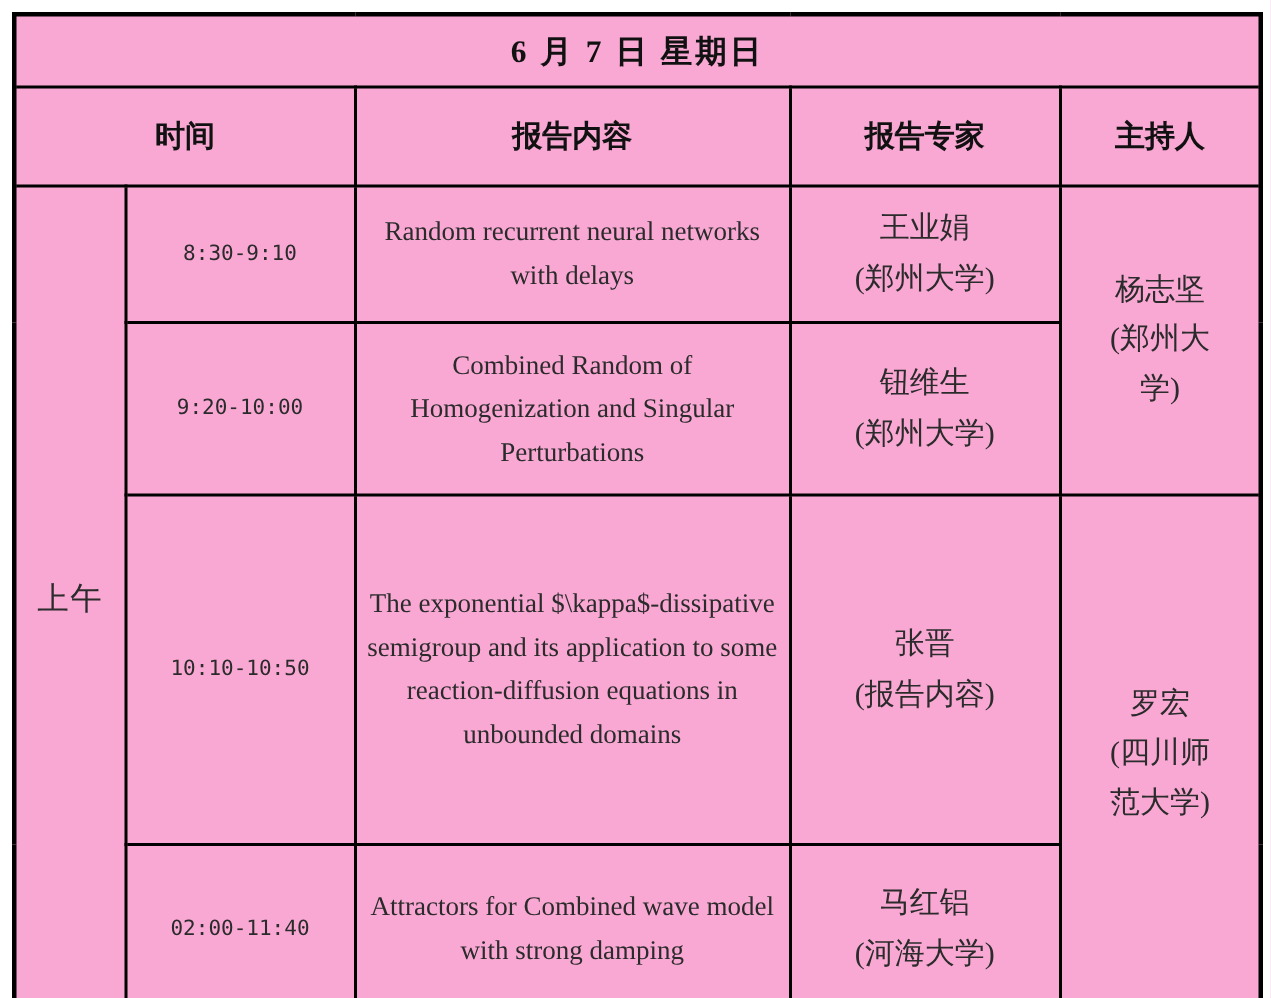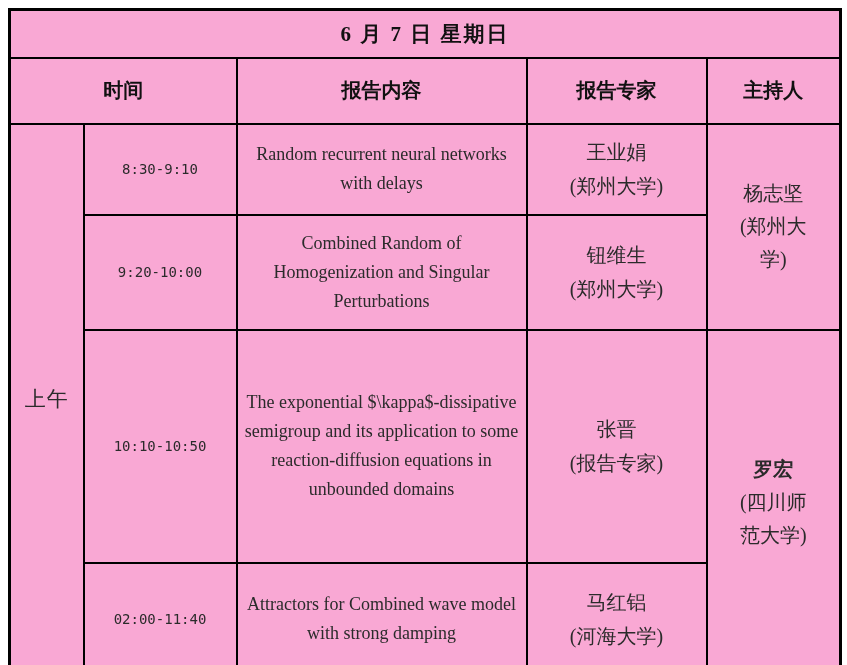--- a/index.html
+++ b/index.html
@@ -123,24 +123,24 @@
         <span class="line">钮维生</span>
         <span class="line">(郑州大学)</span>
       </td>
     </tr>
 
     <tr class="r-3">
       <td class="time-cell">10:10-10:50</td>
       <td class="content-cell">The exponential $\kappa$-dissipative semigroup and its application to some reaction-diffusion equations in unbounded domains</td>
       <td class="speaker-cell">
         <span class="line">张晋</span>
-        <span class="line">(报告专家)</span>
+        <span class="line">(报告内容)</span>
       </td>
       <td rowspan="2" class="host-cell">
-        <span class="line" style="display: block; font-weight: bold;">罗宏</span>
+        <span class="line" style="display: block;">罗宏</span>
         <span class="line">(四川师范大学)</span>
       </td>
     </tr>
 
     <tr class="r-4">
       <td class="time-cell">02:00-11:40</td>
       <td class="content-cell">Attractors for Combined wave model with strong damping</td>
       <td class="speaker-cell">
         <span class="line">马红铝</span>
         <span class="line">(河海大学)</span>

